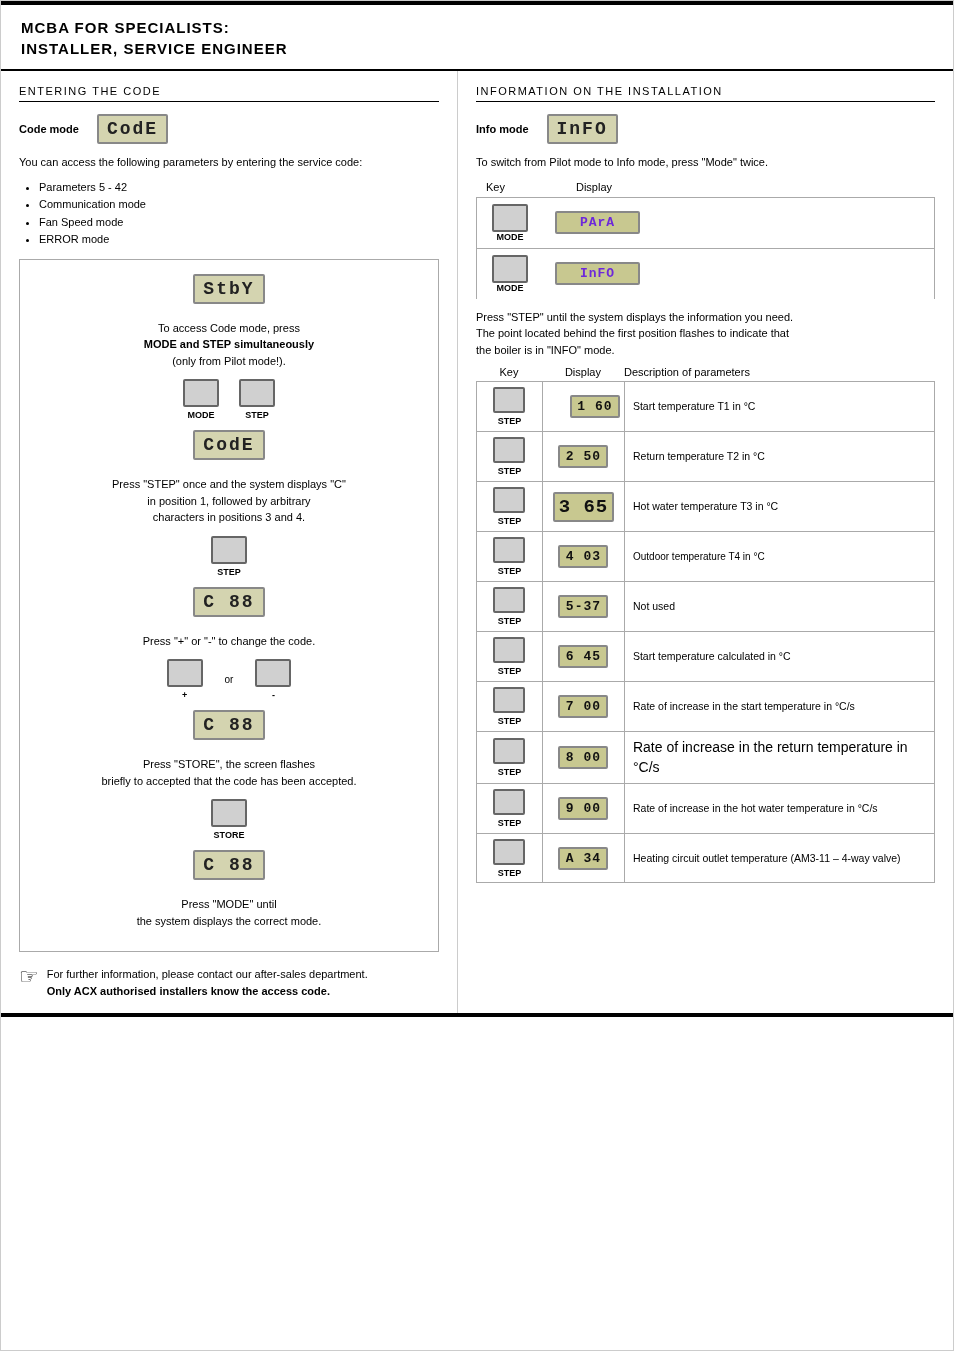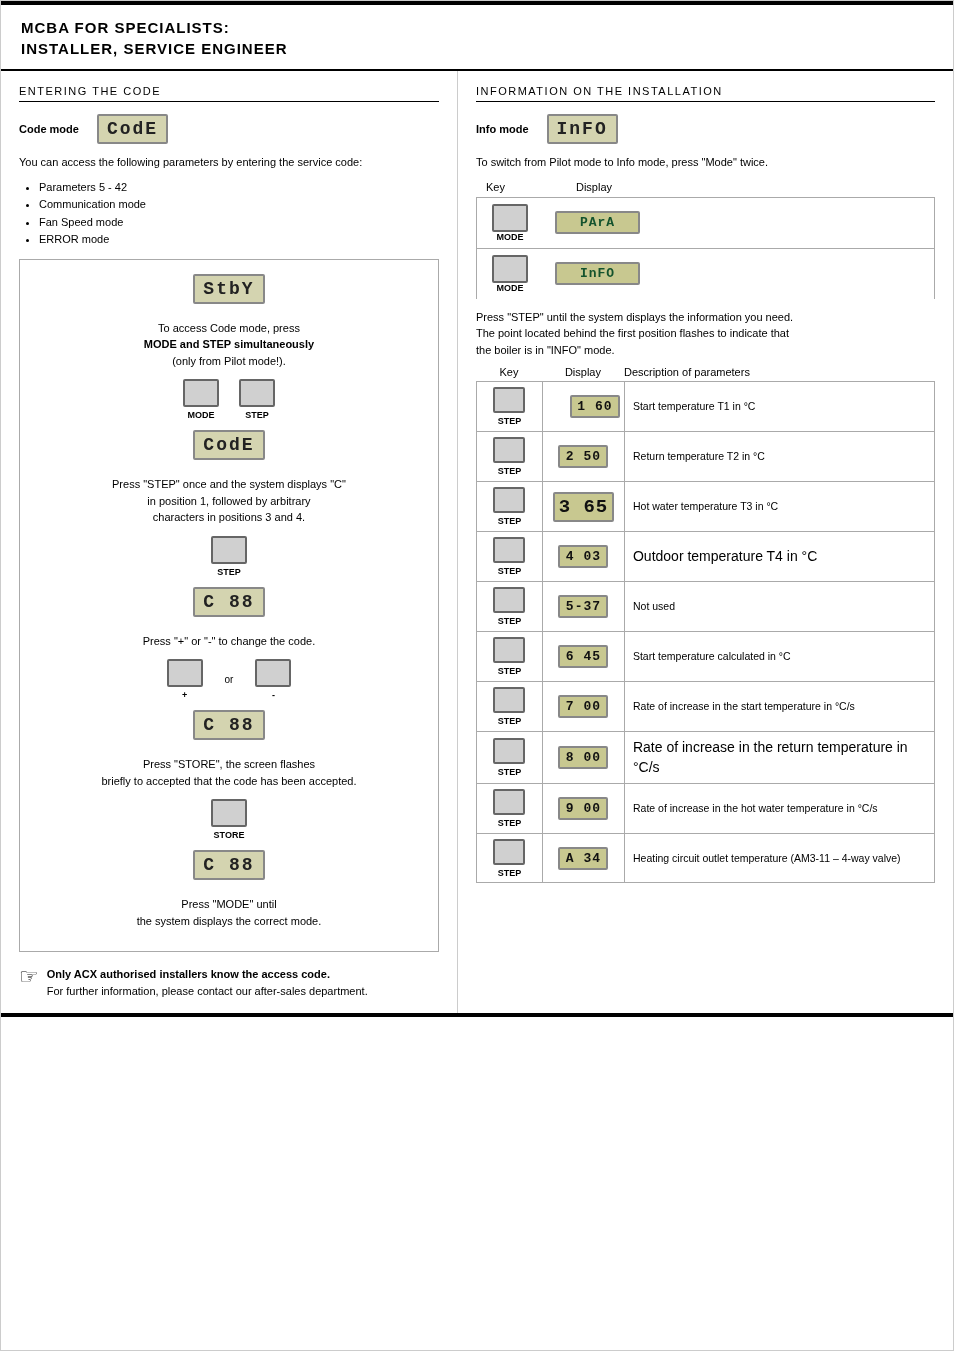--- a/index.html
+++ b/index.html
@@ -167,21 +167,21 @@
     }
     .seg-display {
       font-family: 'Courier New', monospace;
       background: #c8c890;
       border: 2px solid #888;
       border-radius: 2px;
       padding: 2px 23px;
       font-size: 13px;
       font-weight: bold;
       letter-spacing: 1px;
-      color: #14532d;
+      color: #6d28d9;
       display: inline-block;
       min-width: 52px;
       text-align: center;
     }
     .seg-large {
       font-size: 18px;
       min-width: 70px;
       padding: 3px 8px;
     }
   </style>
@@ -293,22 +293,22 @@
         <p class="body-text" style="text-align:center;">
           <span>Press "MODE" until</span><br>
           <span>the system displays the correct mode.</span>
         </p>
 
       </div>
 
       <div class="note-row">
         <span class="note-icon">☞</span>
         <div class="note-text">
+          <p><span>For further information, please contact our after-sales department.</span></p>
           <p><strong><span>Only ACX authorised installers know the access code.</span></strong></p>
-          <p><span>For further information, please contact our after-sales department.</span></p>
         </div>
       </div>
 
     </div>
 
     <div class="right-col">
       <div class="section-title">INFORMATION ON THE INSTALLATION</div>
 
       <div class="info-mode-row">
         <span class="code-mode-label">Info mode</span>
@@ -386,21 +386,21 @@
     <div style="flex:1; padding:6px 8px; font-size:10.5px; line-height:1.4; display:flex; align-items:center;">Hot water temperature T3 in °C</div>
   </div>
             <div style="display: flex; align-items: stretch; border-top: 1px solid rgb(170, 170, 170); border-right: 1px solid rgb(170, 170, 170); border-left: 1px solid rgb(170, 170, 170); border-image: initial; border-bottom: none; min-height: 50px;">
     <div style="width:66px; border-right:1px solid #aaa; display:flex; flex-direction:column; align-items:center; justify-content:center; padding:4px;">
       <div style="width:32px; height:26px; background:#d0d0d0; border:2px solid #666; border-radius:2px; margin-bottom:3px;"></div>
       <span style="font-size:9px; font-weight:bold;">STEP</span>
     </div>
     <div style="width:82px; border-right:1px solid #aaa; display:flex; align-items:center; justify-content:center; padding:4px;">
       <span style="font-family:'Courier New',monospace; background:#c8c890; border:2px solid #888; border-radius:2px; padding:2px 4px; font-size:13px; font-weight:bold; letter-spacing:1px; color:#111; display:inline-block; min-width:50px; text-align:center;">4 03</span>
     </div>
-    <div style="flex:1; padding:6px 8px; font-size:14px; line-height:1.4; display:flex; align-items:center;">Outdoor temperature T4 in °C</div>
+    <div style="flex:1; padding:6px 8px; font-size:10px; line-height:1.4; display:flex; align-items:center;">Outdoor temperature T4 in °C</div>
   </div>
             <div style="display: flex; align-items: stretch; border-top: 1px solid rgb(170, 170, 170); border-right: 1px solid rgb(170, 170, 170); border-left: 1px solid rgb(170, 170, 170); border-image: initial; border-bottom: none; min-height: 50px;">
     <div style="width:66px; border-right:1px solid #aaa; display:flex; flex-direction:column; align-items:center; justify-content:center; padding:4px;">
       <div style="width:32px; height:26px; background:#d0d0d0; border:2px solid #666; border-radius:2px; margin-bottom:3px;"></div>
       <span style="font-size:9px; font-weight:bold;">STEP</span>
     </div>
     <div style="width:82px; border-right:1px solid #aaa; display:flex; align-items:center; justify-content:center; padding:4px;">
       <span style="font-family:'Courier New',monospace; background:#c8c890; border:2px solid #888; border-radius:2px; padding:2px 4px; font-size:13px; font-weight:bold; letter-spacing:1px; color:#111; display:inline-block; min-width:50px; text-align:center;">5-37</span>
     </div>
     <div style="flex:1; padding:6px 8px; font-size:10.5px; line-height:1.4; display:flex; align-items:center;">Not used</div>

